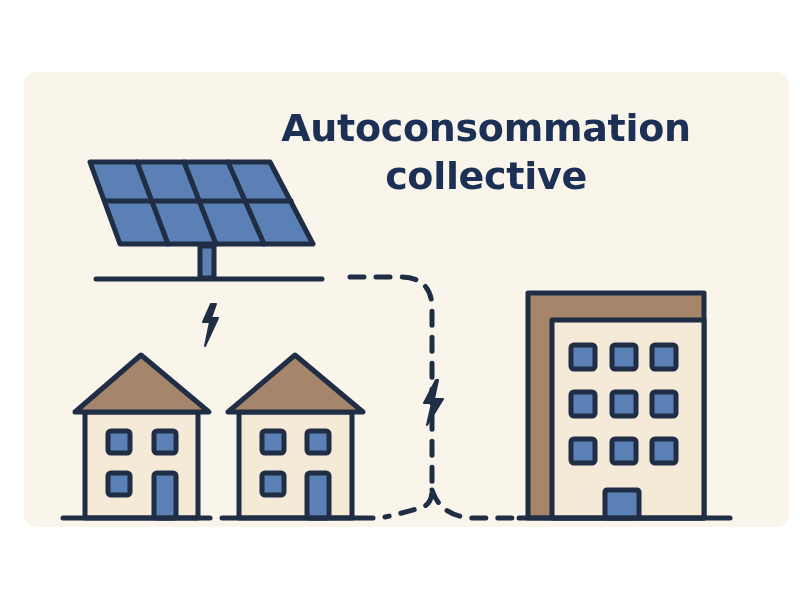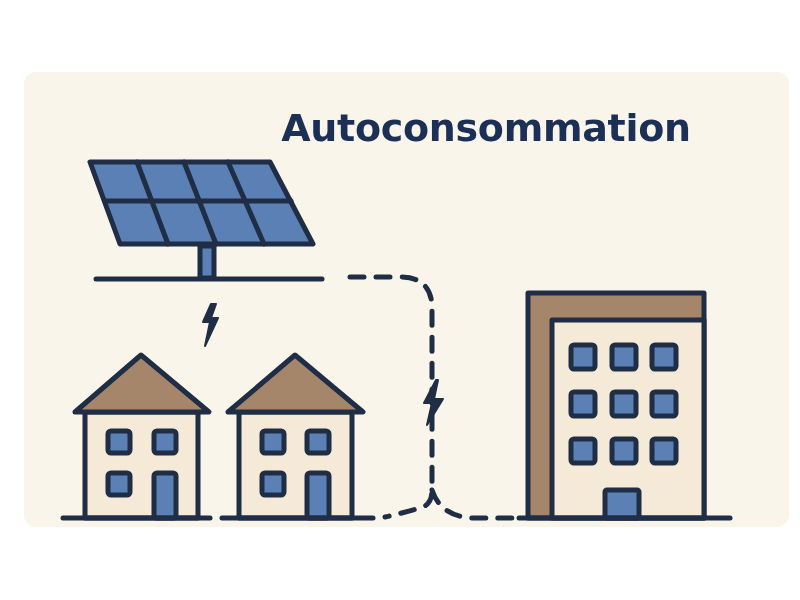--- a/index.html
+++ b/index.html
@@ -34,20 +34,21 @@
       position: absolute; left: 0; top: 0;
     }
   </style>
 </head>
 <body>
 
 <div class="card"></div>
 
 <div class="title">
   <span>Autoconsommation</span>
+  <span>collective</span>
 </div>
 
 <svg class="scene" width="800" height="600" viewBox="0 0 800 600">
 
   <g stroke="#1f2d45" stroke-width="5" stroke-linejoin="round" stroke-linecap="round">
     <polygon points="90,162 270,162 313,244 120,244" fill="#5a80b5"></polygon>
 
     <line x1="105" y1="201" x2="291" y2="201"></line>
 
     <line x1="137" y1="162" x2="168" y2="244"></line>

